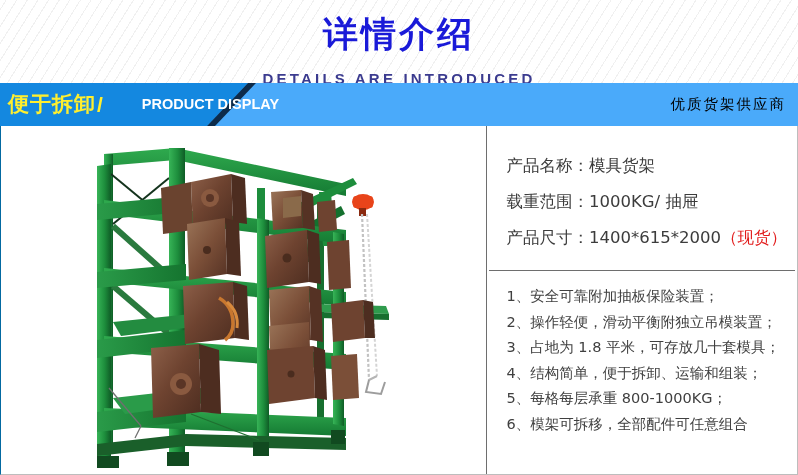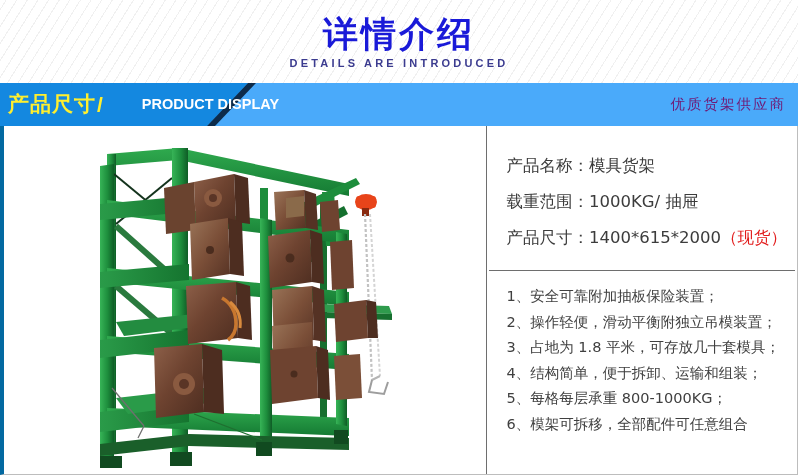--- a/index.html
+++ b/index.html
@@ -49,24 +49,24 @@
     margin: 0;
     padding-top: 14px;
     font-family: "DejaVu Sans", "Liberation Sans", sans-serif;
     font-size: 35px;
     font-weight: bold;
     color: #1a1ad8;
     letter-spacing: 3px;
     line-height: 40px;
   }
   .header-sub {
-    margin: 0;
+    margin: 16px;
     padding-top: 2px;
     font-family: "Liberation Sans", "DejaVu Sans", sans-serif;
-    font-size: 11px;
+    font-size: 15px;
     font-weight: bold;
     color: #3b3b8f;
     letter-spacing: 3.2px;
     line-height: 14px;
   }
 
   
   .section-bar {
     position: relative;
     width: 798px;
@@ -126,32 +126,32 @@
   }
   .section-bar-supplier {
     position: absolute;
     right: 12px;
     top: 0;
     height: 43px;
     display: flex;
     align-items: center;
     font-family: "DejaVu Sans", "Liberation Sans", sans-serif;
     font-size: 14.5px;
-    color: #701a75;
+    color: #000000;
     letter-spacing: 2px;
     margin-left: 12px;
   }
 
   
   .content {
     position: relative;
     width: 798px;
     height: 349px;
     background: #ffffff;
-    border-left: 4px solid #0369a1;
+    border-left: 1px solid #0369a1;
     border-right: 1px solid #bdbdbd;
     border-bottom: 1px solid #bdbdbd;
     box-sizing: border-box;
     display: flex;
     gap: 44px;
   }
   .photo-pane {
     position: relative;
     width: 449px;
     height: 100%;
@@ -223,21 +223,21 @@
     <div class="header-inner">
       <div class="header-title">详情介绍</div>
       <div class="header-sub">DETAILS ARE INTRODUCED</div>
     </div>
   </div>
 
   <div class="section-bar">
     <div class="section-bar-dark"></div>
     <div class="section-bar-dark-edge"></div>
     <div class="section-bar-labels">
-      <span class="section-bar-cn">产品尺寸</span>
+      <span class="section-bar-cn">便于拆卸</span>
       <span class="section-bar-slash">/</span>
       <span class="section-bar-en">PRODUCT DISPLAY</span>
     </div>
     <div class="section-bar-supplier">优质货架供应商</div>
   </div>
 
   <div class="content">
 
     <div class="photo-pane">
       <div class="photo-stage">

